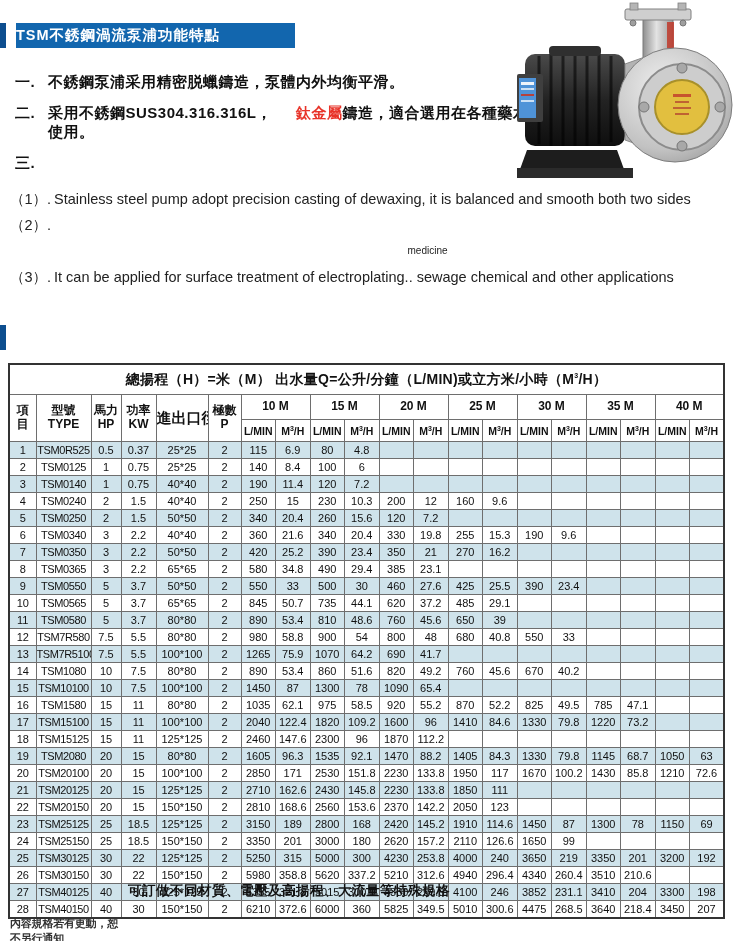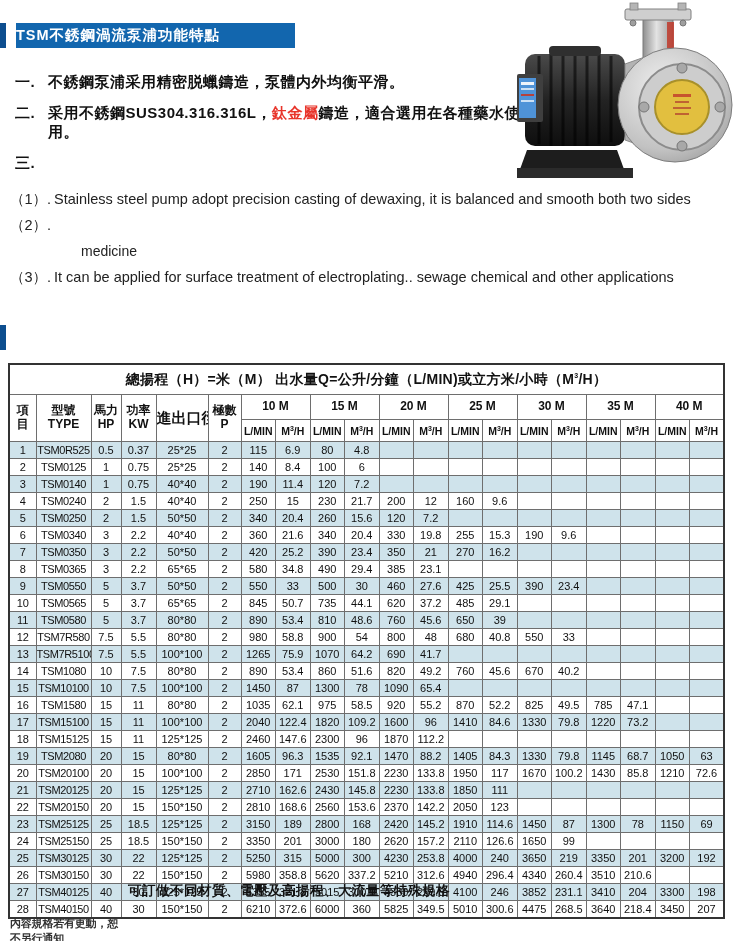--- a/index.html
+++ b/index.html
@@ -11,26 +11,26 @@
   .banner-accent { position:absolute; left:0; width:6px; background:#0d4e8f; }
   .banner {
     position:absolute; left:16px; width:279px; height:25px; background:#1266ae;
     color:#fff; font-size:14.5px; font-weight:bold; line-height:25px;
     letter-spacing:1px;
   }
   
   .zh-list { position:absolute; left:15px; top:73px; width:520px; }
   .zh-item { display:flex; font-size:15px; font-weight:bold; color:#111; margin-bottom:12px; letter-spacing:0.5px; }
   .zh-marker { flex:none; width:33px; }
-  .red { color:#e8342a; }
+  .red { color:#e8342a;margin-left:24px; }
   
   .en-list { position:absolute; left:10px; top:190px; width:715px; }
   .en-item { display:flex; font-size:14.5px; color:#222; margin-bottom:8px; line-height:18px; }
   .en-marker { flex:none; width:44px; }
-  .en-cont { margin-left:71px; font-size:14px; color:#222; margin-bottom:8px; line-height:18px; }
+  .en-cont { margin-left:120px; font-size:10px; color:#222; margin-bottom:8px; line-height:18px;text-align:center; }
   
   .spec-wrap { position:absolute; left:8px; top:363px; }
   table.spec { border-collapse:collapse; table-layout:fixed; width:717px; border:2px solid #333; }
   table.spec th, table.spec td {
     border:1px solid #6e6e6e; text-align:center; vertical-align:middle;
     padding:0; white-space:nowrap; overflow:hidden;
   }
   tr.title-row th { height:29px; font-size:14px; font-weight:bold; background:#fff; letter-spacing:0.3px; }
   tr.mid-row th { height:24px; font-size:12px; font-weight:bold; background:#fff; line-height:1.15; }
   tr.sub-row th { height:21px; font-size:10.5px; font-weight:bold; background:#fff; }
@@ -279,21 +279,21 @@
           <tr>
             <td>4</td>
             <td class="c-type">TSM0240</td>
             <td>2</td>
             <td>1.5</td>
             <td>40*40</td>
             <td>2</td>
             <td>250</td>
             <td>15</td>
             <td>230</td>
-            <td>21.7</td>
+            <td>10.3</td>
             <td>200</td>
             <td>12</td>
             <td>160</td>
             <td>9.6</td>
             <td></td>
             <td></td>
             <td></td>
             <td></td>
             <td></td>
             <td></td>

